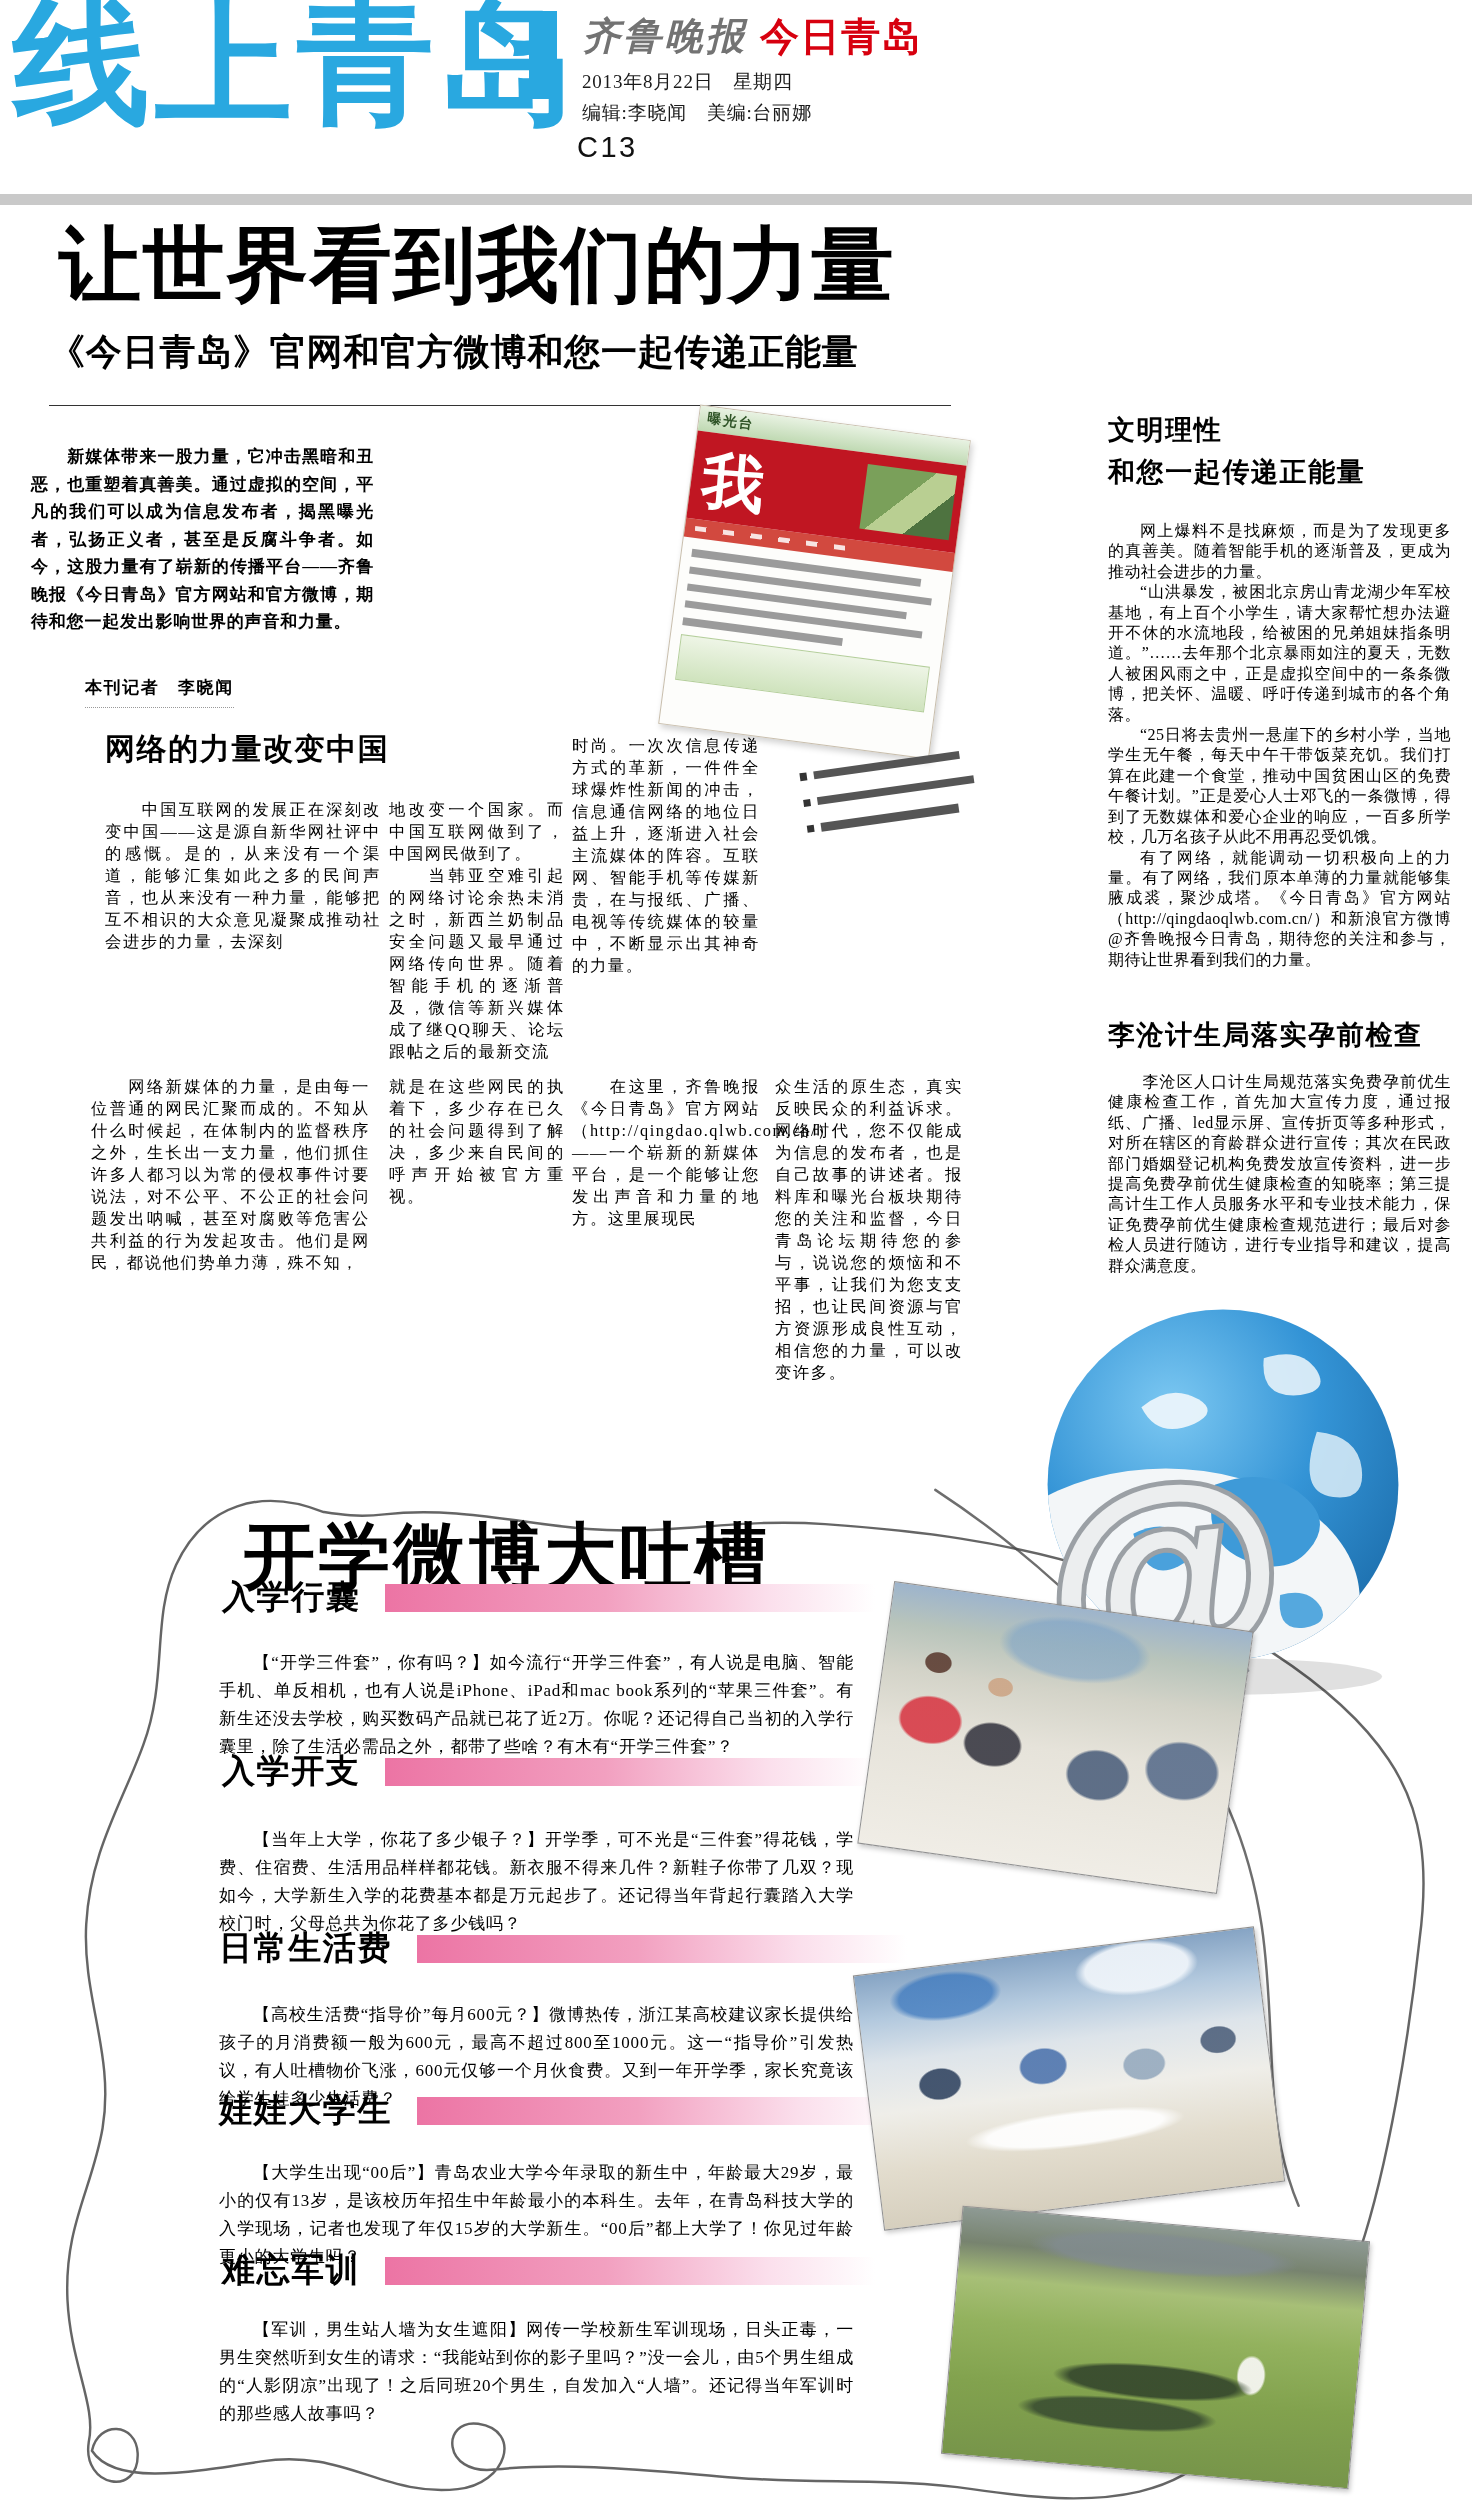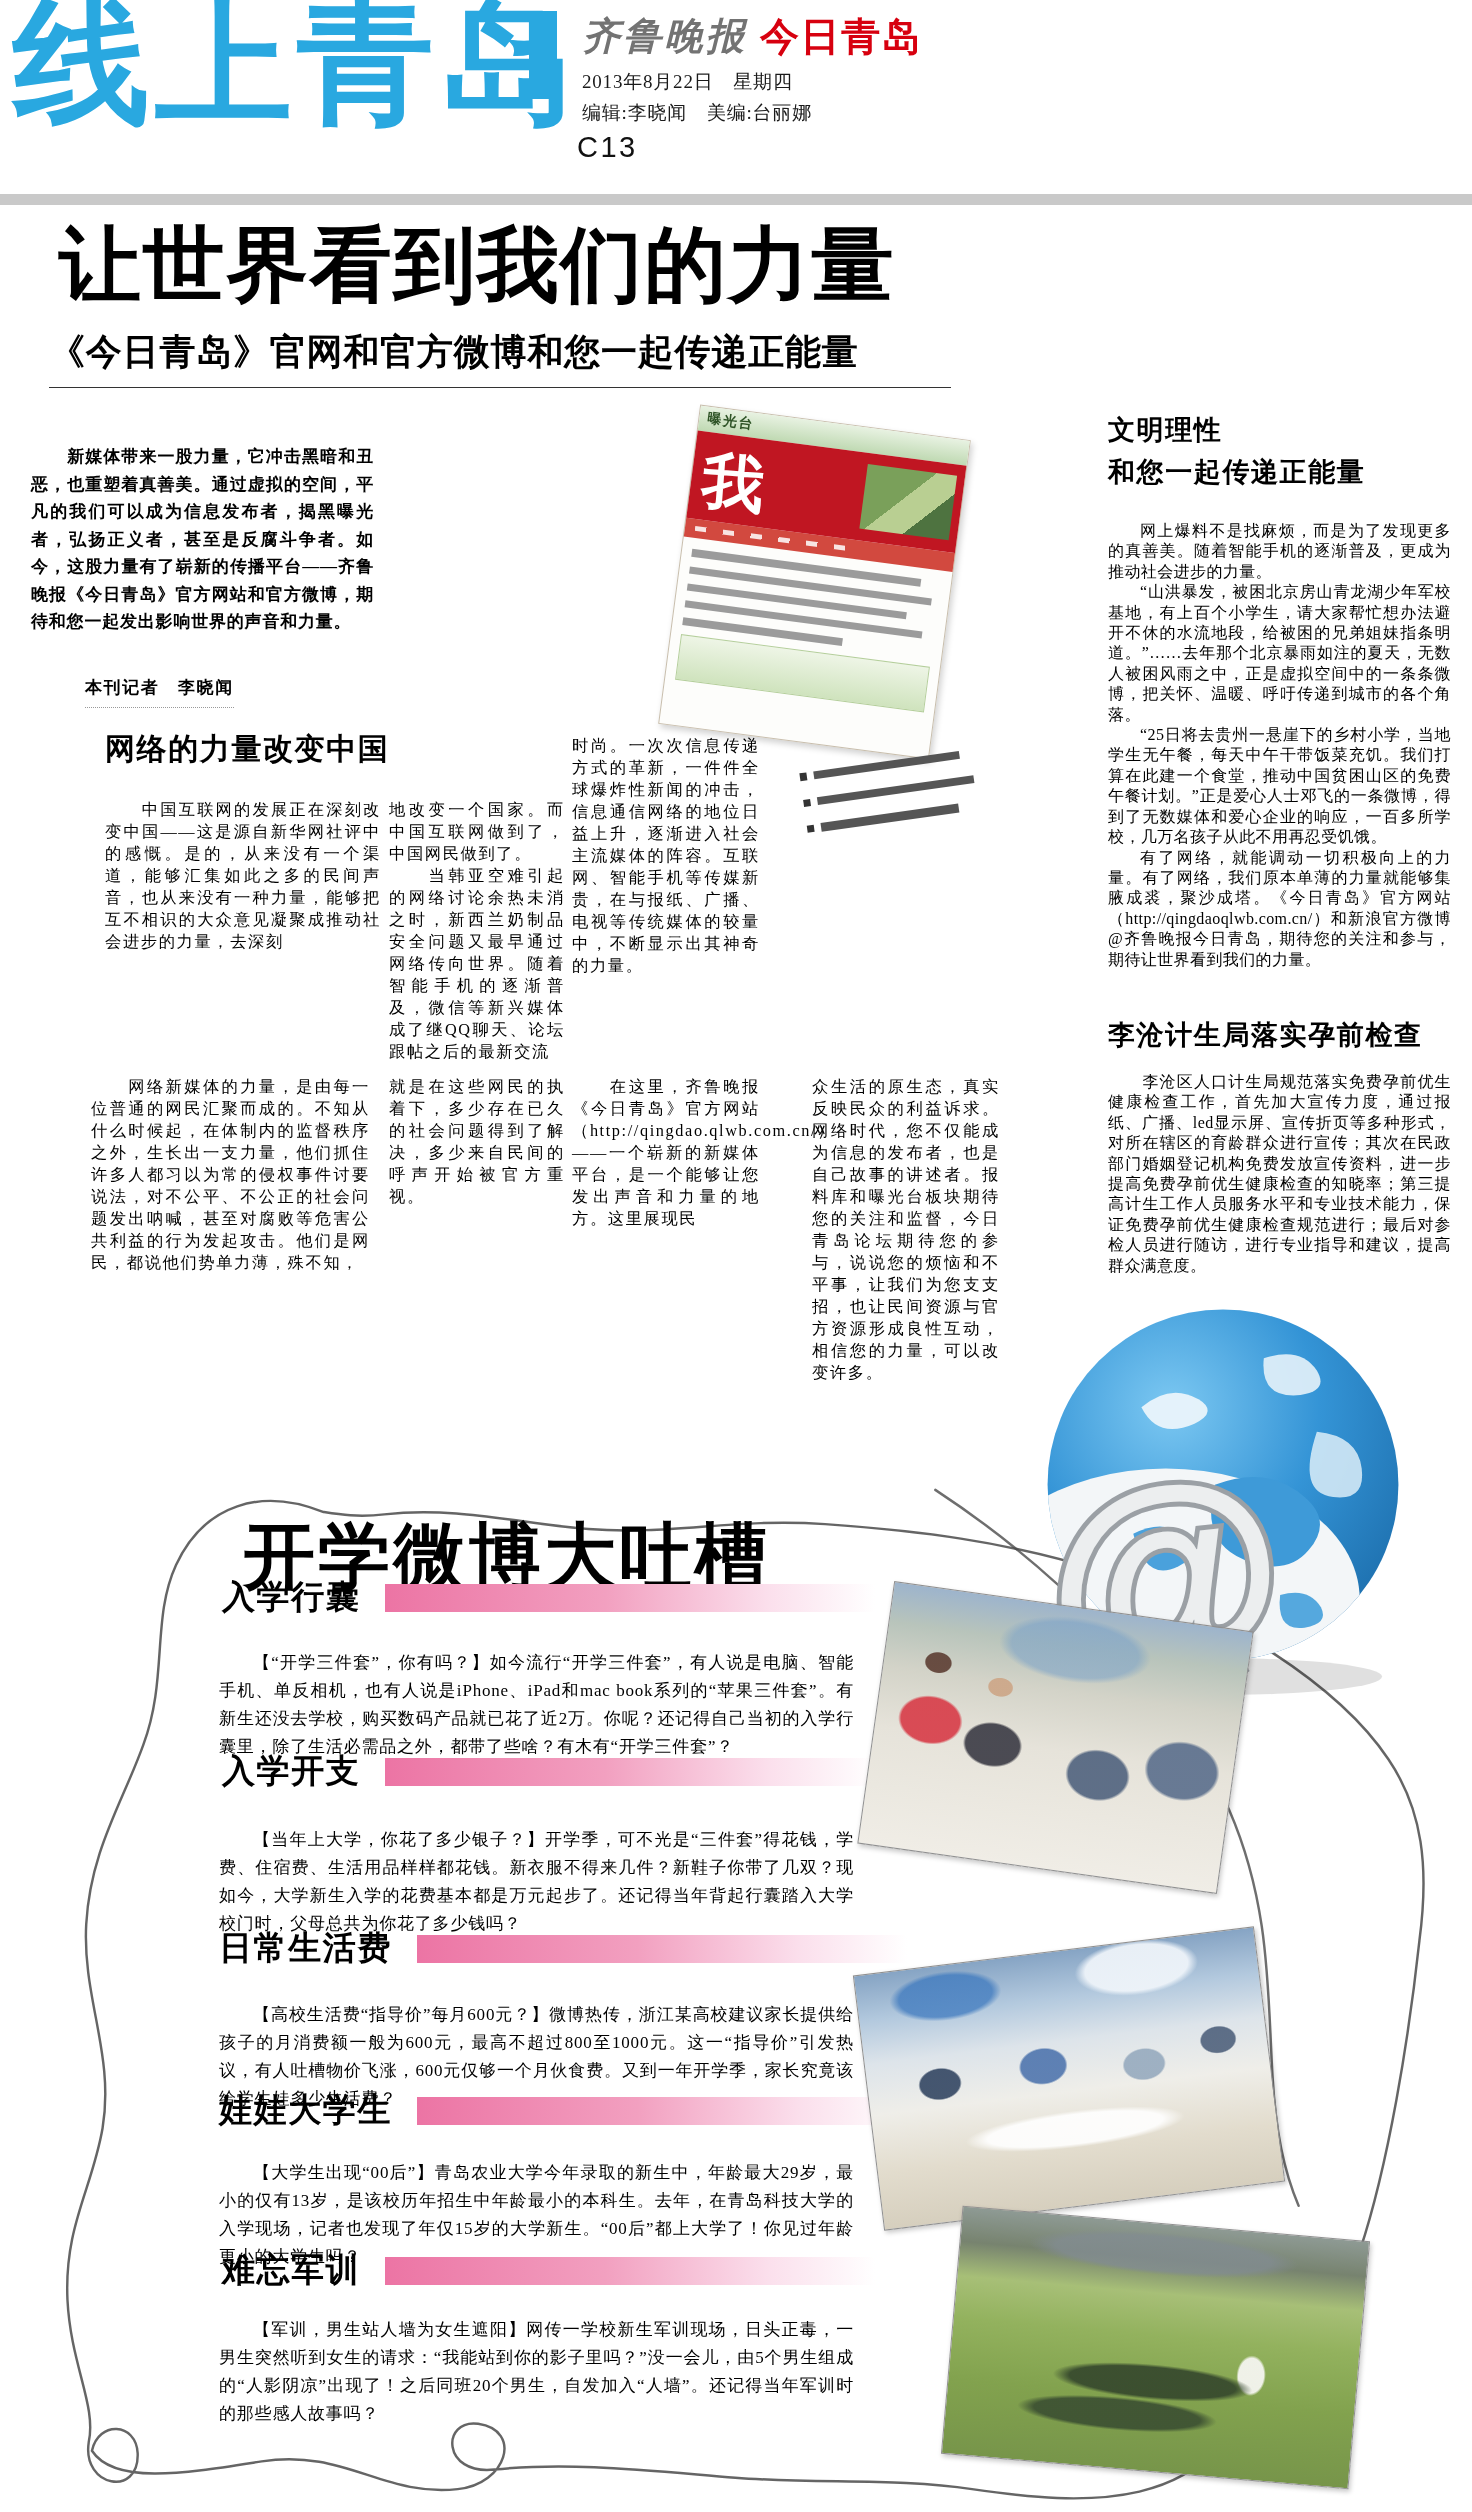--- a/index.html
+++ b/index.html
@@ -14,39 +14,39 @@
   .brand-bar{left:529px;top:11.4px;width:28px;height:88px;}
   .paper-logo{left:582px;top:11.4px;font-size:38px;font-weight:700;font-style:italic;letter-spacing:3.3px;}
   .edition-logo{left:760px;top:9.8px;font-size:39px;font-weight:900;letter-spacing:1.6px;}
   .date-line{left:582px;top:69px;font-size:19px;color:#1a1a1a;letter-spacing:0.8px;}
   .editor-line{left:582px;top:100px;font-size:19px;color:#1a1a1a;letter-spacing:0.8px;}
   .page-no{left:577px;top:131px;font-size:29px;letter-spacing:2.5px;color:#111;font-weight:400;}
   .rule-gray{left:0;top:194px;width:1473px;height:10.6px;background:#c9c9c9;}
 
   
   .headline{left:59px;top:211px;width:1372px;font-size:82px;font-weight:900;letter-spacing:1.6px;}
-  .subhead-wrap{left:49px;top:328px;width:902px;border-bottom:1.2px solid #333;padding-bottom:10px;}
+  .subhead-wrap{left:49px;top:328px;width:902px;border-bottom:1.2px solid #333;padding-bottom:28px;}
   .subhead{font-size:36px;font-weight:600;letter-spacing:0.8px;}
   .intro{left:31px;top:443px;width:343px;font-size:17px;font-weight:600;line-height:1.62;
          letter-spacing:0.8px;white-space:pre-line;}
   .byline{left:85px;top:676px;font-size:17px;font-weight:600;letter-spacing:1.6px;
           border-bottom:1.6px dotted #999;padding-bottom:8.2px;}
 
   
   .h2{font-size:30px;font-weight:800;letter-spacing:1.6px;}
   .col{font-size:16.3px;line-height:22px;letter-spacing:1.6px;white-space:pre-line;}
   .s1h{left:105px;top:729px;}
   .s1c1{left:105px;top:799px;width:276px;}
   .s1c2{left:389px;top:799px;width:176px;}
   .s1c3{left:572px;top:735px;width:188px;}
   .s2h{left:61px;top:1005px;}
   .s2c1{left:91px;top:1076px;width:279px;}
   .s2c2{left:389px;top:1076px;width:176px;}
   .s2c3{left:572px;top:1076px;width:188px;}
-  .s2c4{left:812px;top:1076px;width:188px;}
+  .s2c4{left:775px;top:1076px;width:188px;}
 
   
   .clipping{left:678px;top:421px;width:271px;height:320px;transform:rotate(7.5deg);
             background:#fdfdfb;border:0.8px solid #c9bfae;box-shadow:2.5px 3.3px 6.5px rgba(0,0,0,.18);}
   .clip-tab{height:24.5px;background:linear-gradient(180deg,#e8f2e2,#bfd9b2);color:#2f5427;
             font-size:14px;font-weight:700;display:flex;align-items:center;padding:0 8.2px;letter-spacing:1.6px;}
   .clip-mast{position:relative;height:88px;background:#c01622;overflow:hidden;}
   .clip-mast-char{position:absolute;left:11.4px;top:6.5px;color:#fff;font-size:62px;font-weight:900;transform:rotate(-3deg);}
   .clip-mast-photo{position:absolute;right:8.2px;top:11.4px;width:90px;height:65px;
                    background:linear-gradient(135deg,#7aa05a 0 45%,#b9cf92 45% 70%,#4e7340 70%);}

